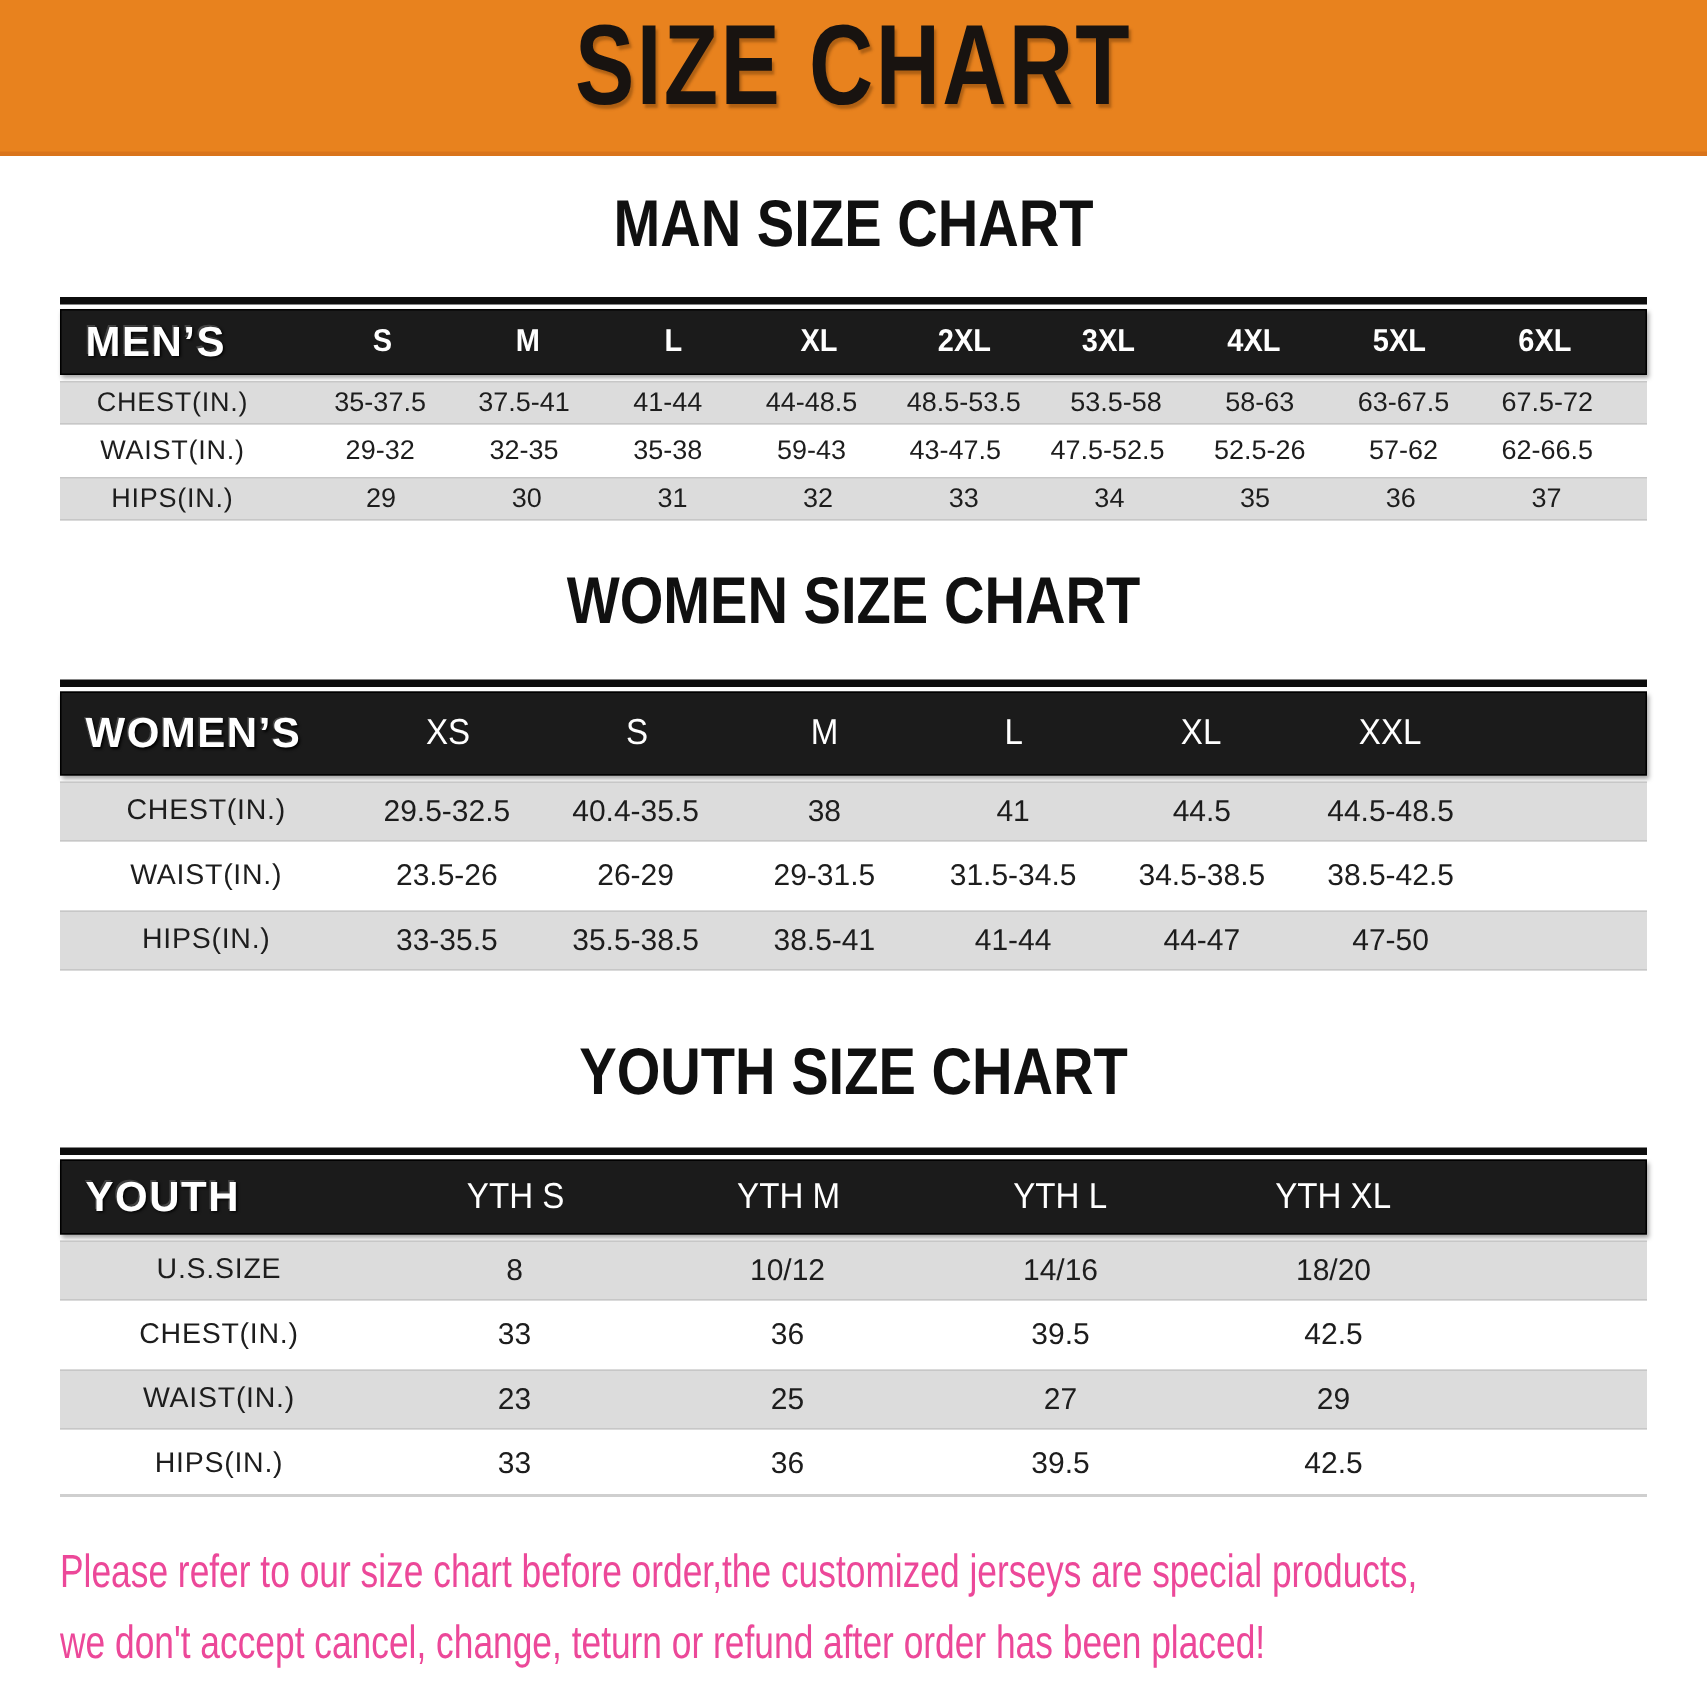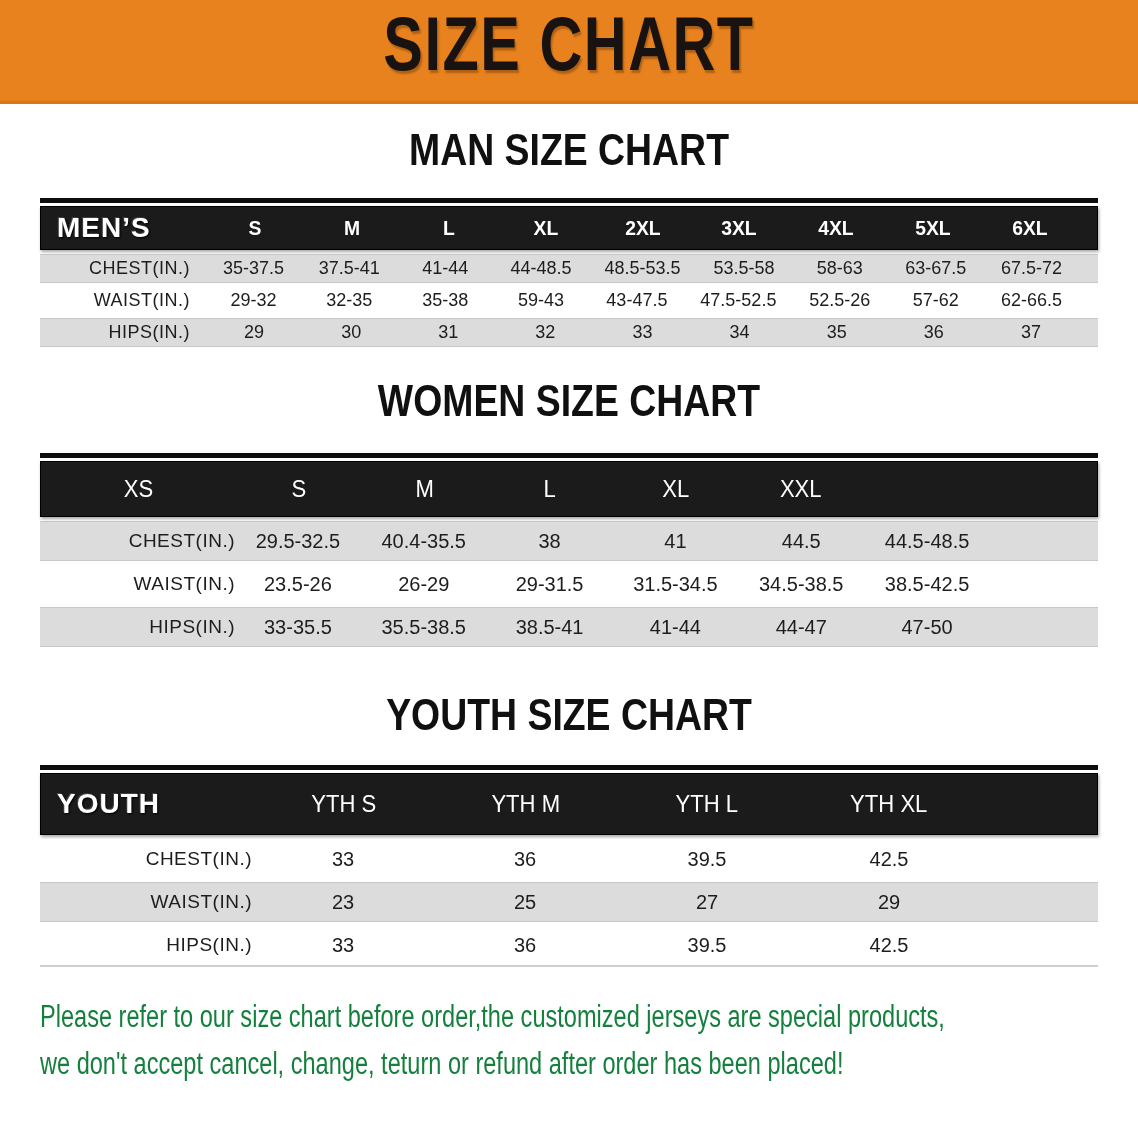--- a/index.html
+++ b/index.html
@@ -35,41 +35,41 @@
   .sec-men   .grid{grid-template-columns:150px repeat(9,1fr);padding-right:34px;gap:31px;}
   .sec-women .grid{grid-template-columns:195px repeat(6,1fr);padding-right:108px;}
   .sec-youth .grid{grid-template-columns:212px repeat(4,1fr);padding-right:118px;}
   .thead{
     margin-top:3px;background:#1b1b1b;color:#ffffff;
     border:1px solid #000;box-shadow:1px 2px 3px rgba(0,0,0,0.35);
     box-sizing:border-box;
   }
   .sec-men   .thead{height:44px;}
   .sec-women .thead{height:56px;}
-  .sec-youth .thead{height:62px;}
+  .sec-youth .thead{height:50px;}
   .hlabel{
     font-weight:bold;font-size:28px;padding-left:16px;letter-spacing:1px;
     text-shadow:1px 1px 2px #000, -1px -1px 0 rgba(255,255,255,0.18);
     white-space:nowrap;
   }
   .hcol{
     text-align:center;font-weight:bold;font-size:21px;
     transform:scaleX(0.92);white-space:nowrap;
   }
   .sec-women .hcol,.sec-youth .hcol{font-size:24px;font-weight:normal;
     text-shadow:0.6px 0.6px 0 #fff0;}
   .tbody{margin-top:4px;}
   .trow{color:#1d1d1d;margin-bottom:3px;}
   .trow.gray{background:#DCDCDC;border-top:1px solid #c7c7c7;border-bottom:1px solid #c7c7c7;box-sizing:border-box;}
   .trow.white{background:#ffffff;}
   .sec-men   .trow{height:29px;}
   .sec-women .trow{height:40px;}
   .sec-youth .trow{height:40px;}
   .sec-youth .tbody .trow:last-child{border-bottom:2px solid #cfcfcf;}
-  .rlabel{text-align:right;font-size:19px;letter-spacing:0.5px;white-space:nowrap;}
+  .rlabel{text-align:center;font-size:19px;letter-spacing:0.5px;white-space:nowrap;}
   .cell{text-align:center;font-size:19px;white-space:nowrap;}
   .sec-men .rlabel,.sec-men .cell{font-size:18px;}
   .sec-women .cell,.sec-youth .cell{font-size:20px;}
   
   .footer{margin:26px 40px 0;color:#AE352A;}
   .footer .line{
     font-size:31px;line-height:47px;white-space:nowrap;
     transform:scaleX(0.76);transform-origin:0 50%;
   }
 </style>
@@ -133,20 +133,21 @@
             <div class="cell">36</div>
             <div class="cell">37</div>
           </div>
         </div>
       </div>
     </section>
     <section class="sec sec-women">
       <h2 class="section-title">WOMEN SIZE CHART</h2>
       <div class="table">
         <div class="thead grid" style="background: rgb(27, 27, 27);">
+          <div class="hlabel">WOMEN’S</div>
           <div class="hcol">XS</div>
           <div class="hcol">S</div>
           <div class="hcol">M</div>
           <div class="hcol">L</div>
           <div class="hcol">XL</div>
           <div class="hcol">XXL</div>
         </div>
         <div class="tbody">
           <div class="trow grid gray">
             <div class="rlabel">CHEST(IN.)</div>
@@ -182,20 +183,27 @@
       <h2 class="section-title">YOUTH SIZE CHART</h2>
       <div class="table">
         <div class="thead grid" style="background: rgb(27, 27, 27);">
           <div class="hlabel">YOUTH</div>
           <div class="hcol">YTH S</div>
           <div class="hcol">YTH M</div>
           <div class="hcol">YTH L</div>
           <div class="hcol">YTH XL</div>
         </div>
         <div class="tbody">
+          <div class="trow grid gray">
+            <div class="rlabel">U.S.SIZE</div>
+            <div class="cell">8</div>
+            <div class="cell">10/12</div>
+            <div class="cell">14/16</div>
+            <div class="cell">18/20</div>
+          </div>
           <div class="trow grid white">
             <div class="rlabel">CHEST(IN.)</div>
             <div class="cell">33</div>
             <div class="cell">36</div>
             <div class="cell">39.5</div>
             <div class="cell">42.5</div>
           </div>
           <div class="trow grid gray">
             <div class="rlabel">WAIST(IN.)</div>
             <div class="cell">23</div>
@@ -208,16 +216,16 @@
             <div class="cell">33</div>
             <div class="cell">36</div>
             <div class="cell">39.5</div>
             <div class="cell">42.5</div>
           </div>
         </div>
       </div>
     </section>
   </div>
 
-<div class="footer" style="color: #15803d;">
+<div class="footer" style="color: #ec4899;">
   <div class="line">Please refer to our size chart before order,the customized jerseys are special products,</div>
   <div class="line">we don't accept cancel, change, teturn or refund after order has been placed!</div>
 </div>
 
 </body></html>

